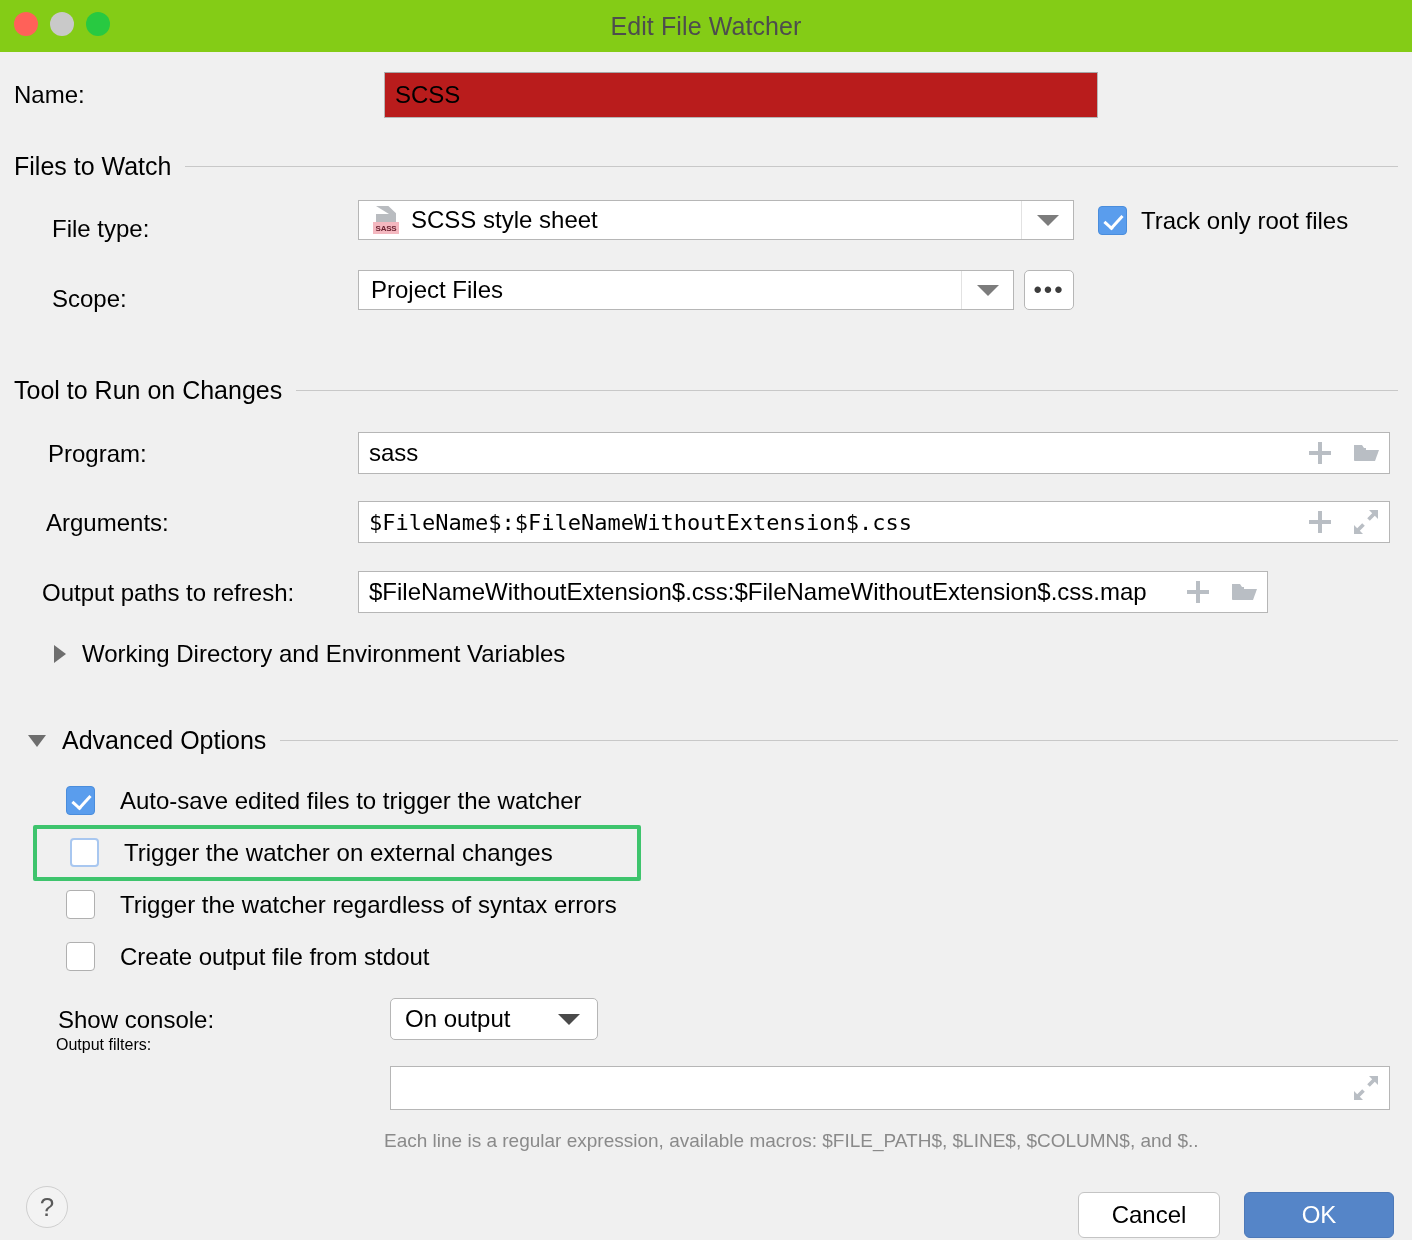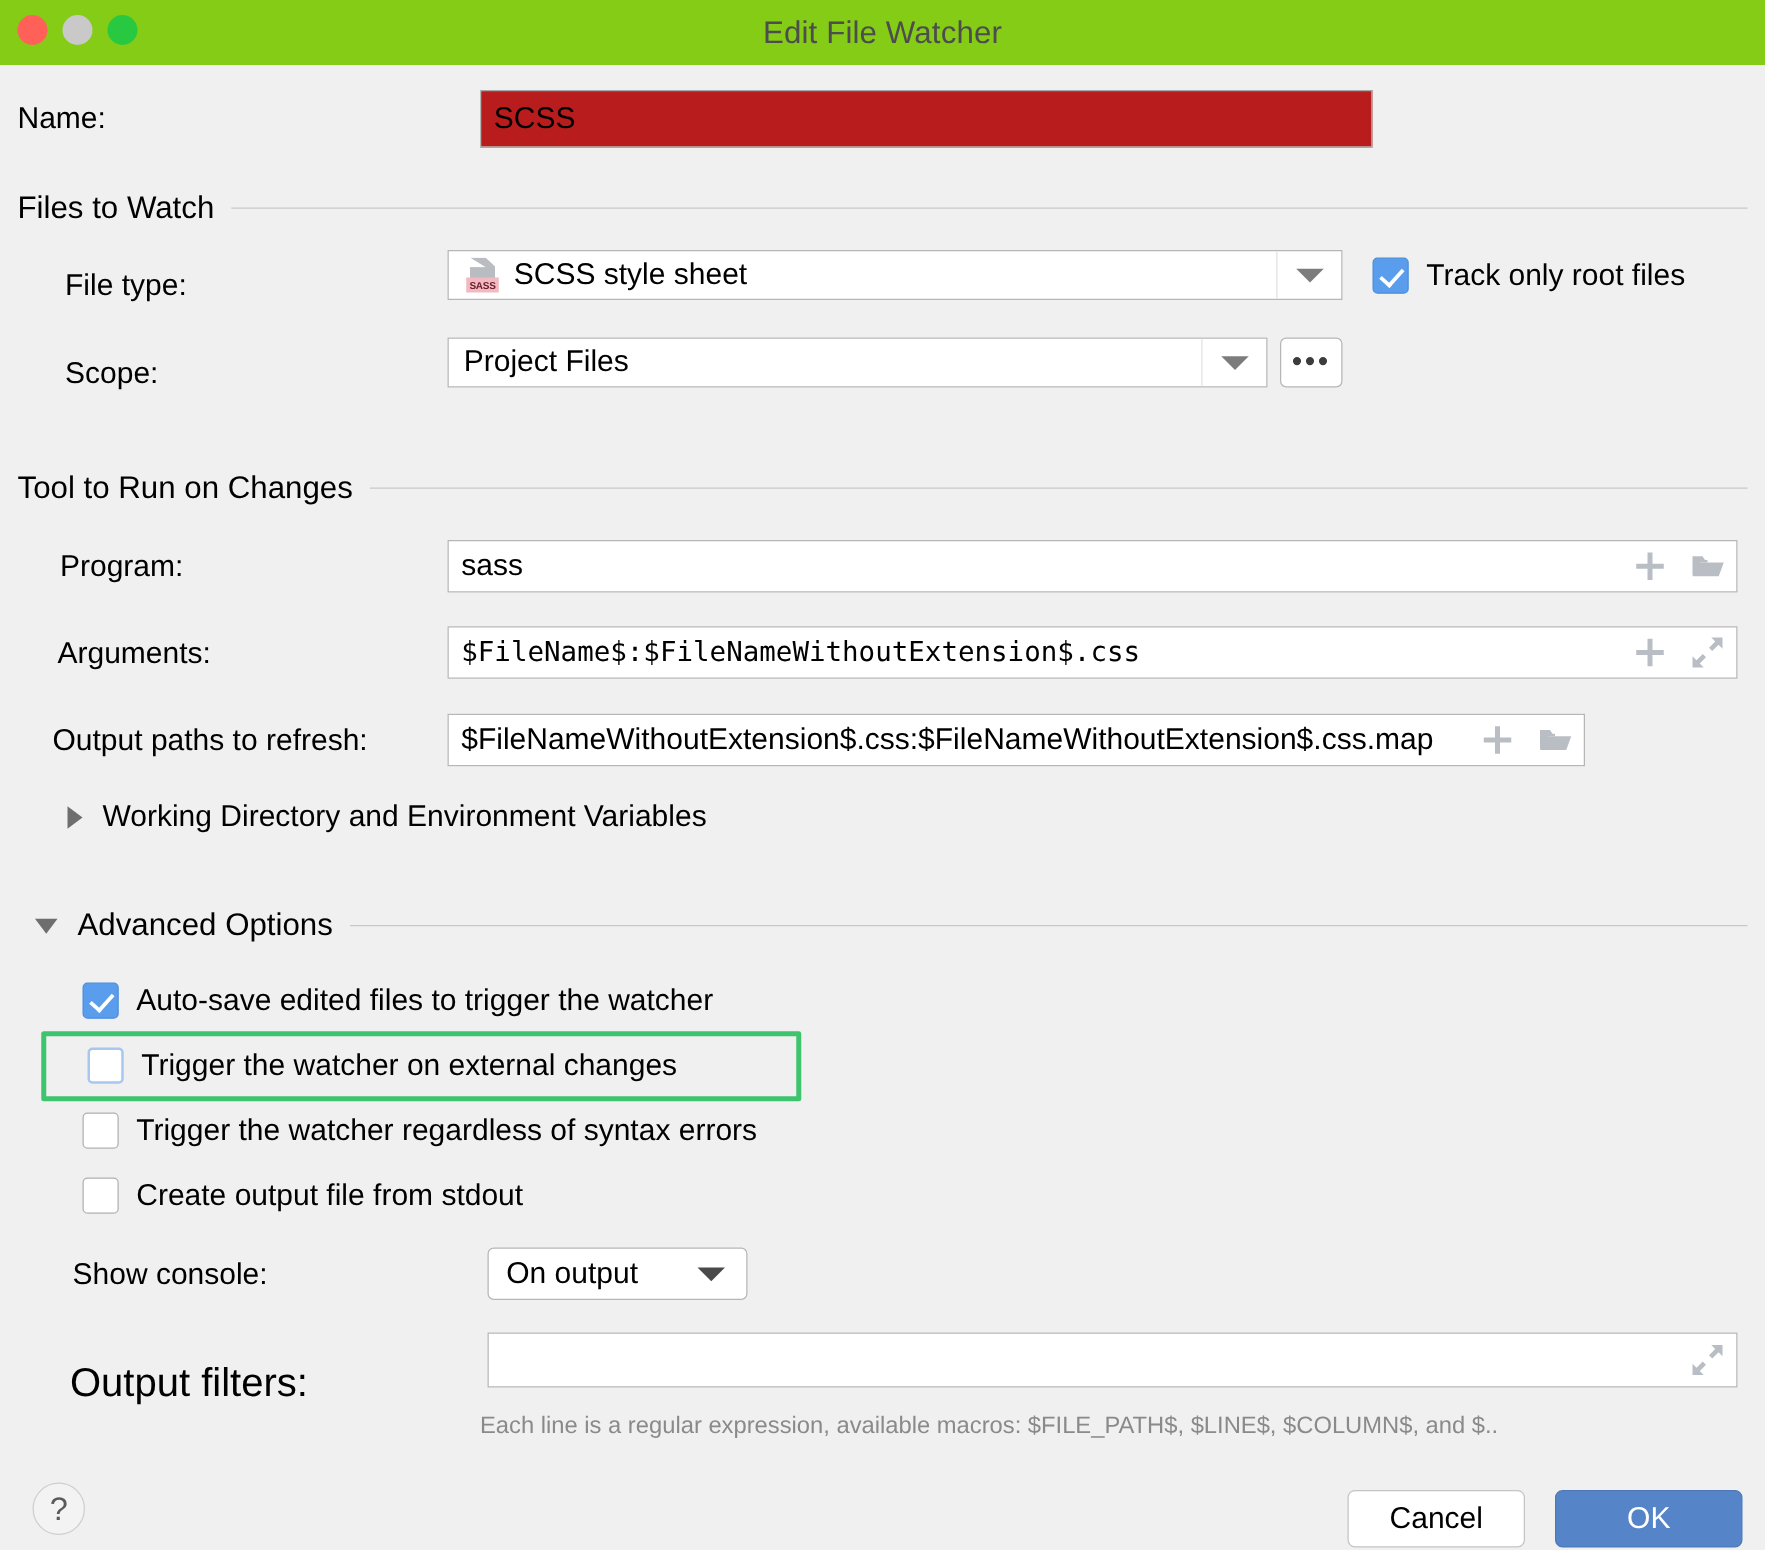--- a/index.html
+++ b/index.html
@@ -172,21 +172,21 @@
   .tri-down {
     width: 0; height: 0;
     border-left: 9px solid transparent;
     border-right: 9px solid transparent;
     border-top: 12px solid #6e6e6e;
     margin-right: 16px;
     flex: 0 0 auto;
   }
 
   
-  .adv-cb { position: absolute; display: flex; align-items: center; }
+  .adv-cb { position: absolute; display: flex; align-items: center; gap: 11px; }
   .adv-cb .cb-label { font-size: 24px; }
   #adv-1 { left: 66px; top: 786px; }
   #adv-2 { left: 70px; top: 838px; }
   #adv-3 { left: 66px; top: 890px; }
   #adv-4 { left: 66px; top: 942px; }
 
   .cb.focused { border: 2px solid #a8c7f0; background: #fff; }
 
   .highlight-box {
     position: absolute;
@@ -200,21 +200,21 @@
   
   #lbl-console { position: absolute; left: 58px; top: 1006px; font-size: 24px; }
   #console-combo {
     left: 390px; top: 998px; width: 208px; height: 42px;
     border-radius: 5px; padding-left: 14px;
   }
   #console-combo .arrow-box { width: 56px; border-left: none; }
   #console-combo .caret { border-top-color: #4a4a4a; }
 
   
-  #lbl-filters { position: absolute; left: 56px; top: 1088px; font-size: 32px; }
+  #lbl-filters { position: absolute; left: 56px; top: 1036px; font-size: 16px; }
   #f-filters { left: 390px; top: 1066px; width: 1000px; height: 44px; }
 
   .expand-icon { width: 26px; height: 26px; position: relative; }
   .expand-icon svg { display: block; }
 
   .hint {
     position: absolute; left: 384px; top: 1130px;
     font-size: 19px; color: #8a8a8a; white-space: nowrap;
   }
 

